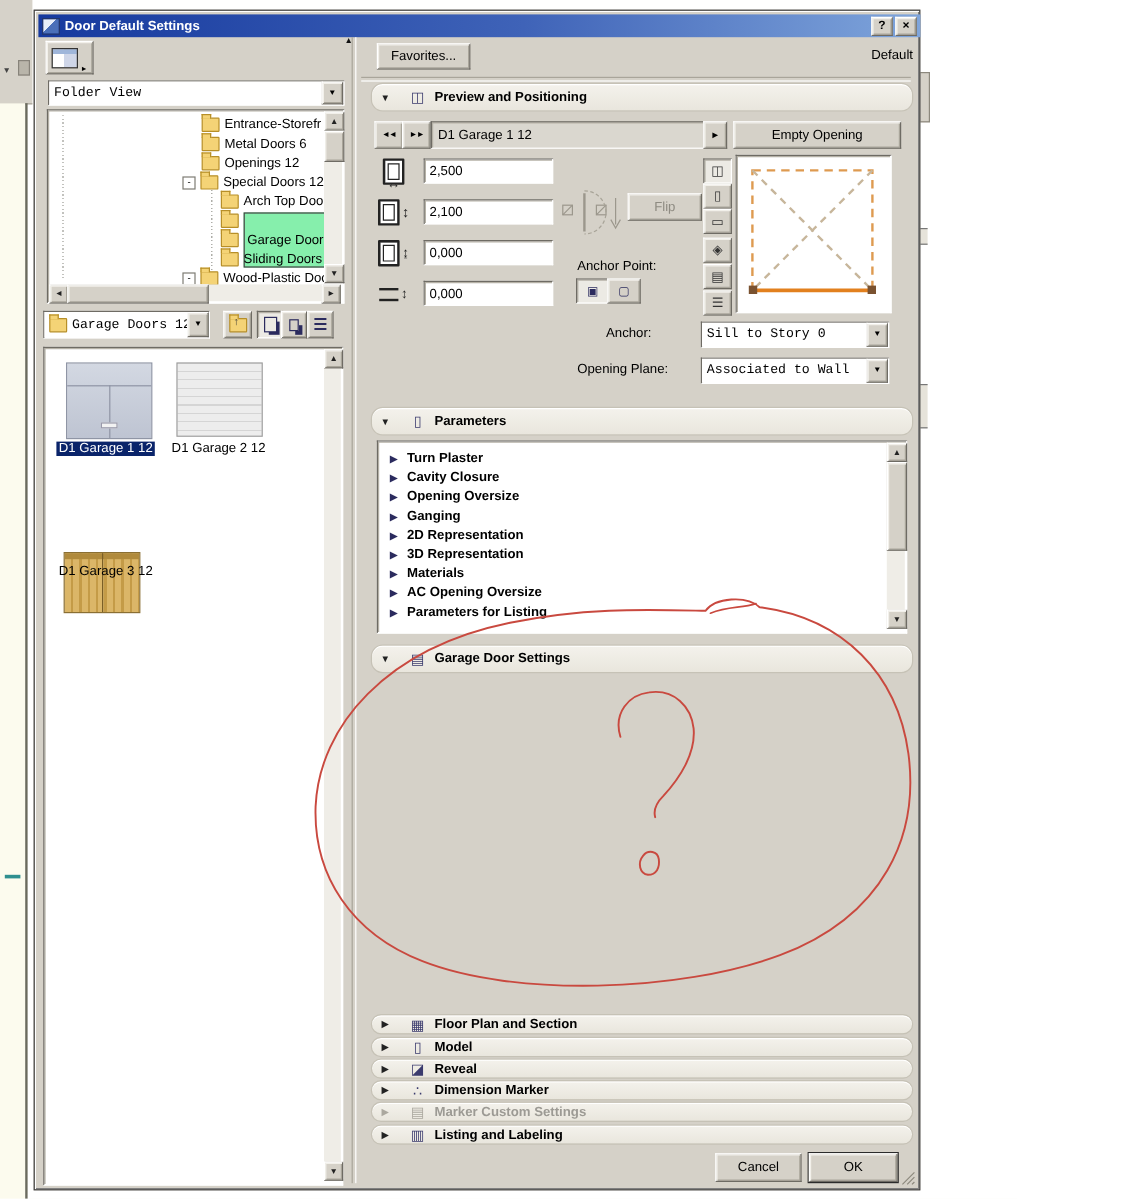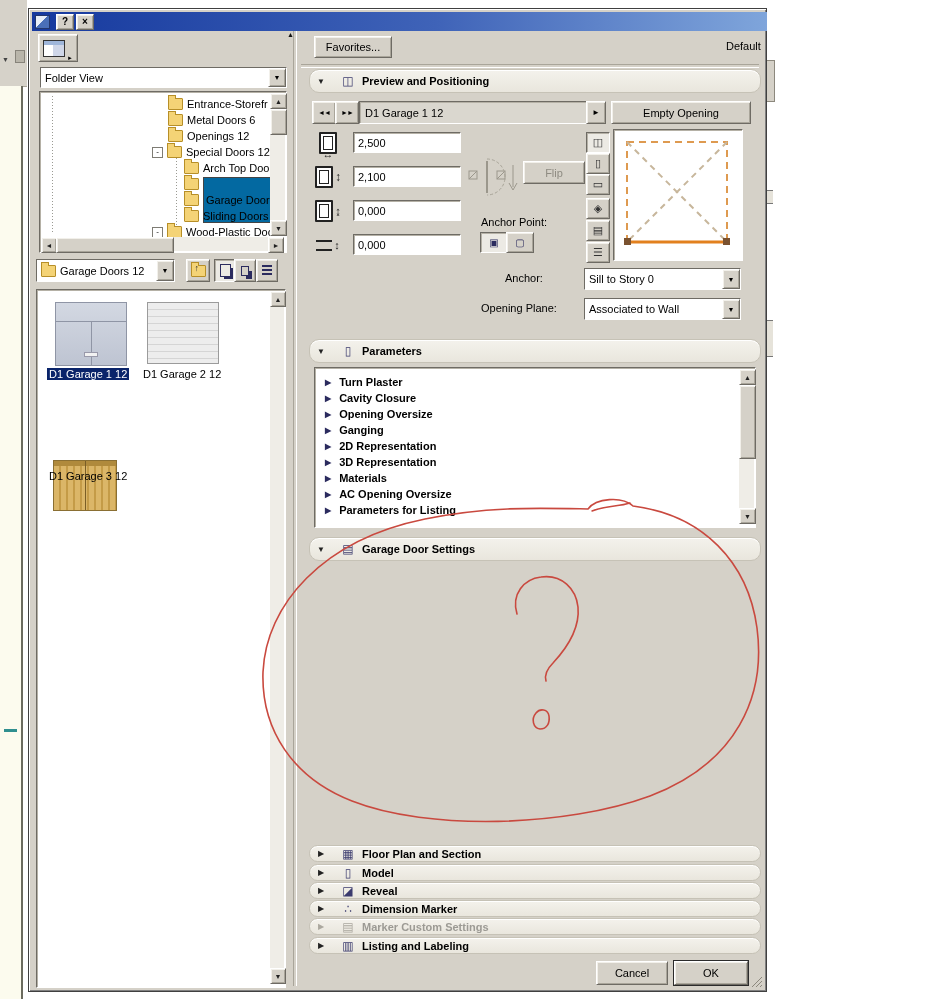--- a/index.html
+++ b/index.html
@@ -20,33 +20,33 @@
   .ticon{width:13px;height:12px;margin-right:4px;background:linear-gradient(135deg,#E8EEF8 45%,#4A6FB8 45%);
          border:1px solid #23366B;}
   .tbtn{width:16px;height:14px;font-size:10px;font-weight:bold;color:#000;margin-left:2px;}
   .hdr{background:linear-gradient(#F4F2EC,#E9E6DD);border:1px solid #C6C2B6;border-radius:10px;
        box-shadow:inset 0 1px 0 #fff;display:flex;align-items:center;}
   .hdr .tri{width:22px;text-align:center;font-size:8px;color:#222;}
   .hdr .hic{width:16px;text-align:center;font-size:12px;color:#3B3B6E;margin:0 6px 0 8px;}
   .hdr .hlabel{font-weight:bold;}
   .hdr.dis .hlabel{color:#9C9A94;font-weight:bold;}
   .hdr.dis .tri,.hdr.dis .hic{color:#ABA89F;}
-  .combo{display:flex;align-items:stretch;}
+  .combo{display:flex;align-items:stretch;font-family:Liberation Mono, monospace;}
   .combo .cval{flex:1;display:flex;align-items:center;padding-left:4px;background:#fff;overflow:hidden;white-space:nowrap;}
   .cbtn{width:16px;font-size:7px;}
   .sbtn{font-size:7px;color:#222;}
   .track{background:#EFEDE7;}
   .folder{display:inline-block;width:13px;height:10px;background:#F4D376;border:1px solid #B78F28;
           border-radius:1px;position:relative;flex:none;}
   .folder:before{content:"";position:absolute;left:-1px;top:-4px;width:6px;height:3px;
                  background:#F4D376;border:1px solid #B78F28;border-bottom:none;}
   .trow{position:absolute;height:14px;display:flex;align-items:center;gap:4px;white-space:nowrap;}
   .texp{width:9px;height:9px;border:1px solid #7E7C74;background:#fff;font-size:8px;line-height:7px;
         text-align:center;flex:none;}
-  .tsel{background:#0369a1;border:1px solid #444;padding:16px 2px;}
+  .tsel{background:#86efac;border:1px solid #444;padding:16px 2px;}
   .thlabel{position:absolute;font-size:11px;white-space:nowrap;}
   .thlabel.sel{background:#0A246A;color:#fff;padding:0 2px;}
   .pitem{position:absolute;display:flex;align-items:center;gap:8px;font-weight:bold;}
   .pitem .pt{color:#2B2B5E;font-size:8px;}
   .dimicon{display:flex;align-items:center;justify-content:center;width:30px;height:26px;
            color:#222;font-size:13px;}
   .doorglyph{width:14px;height:18px;border:2px solid #222;border-radius:1px;background:#fff;
              box-shadow:inset 0 0 0 2px #fff, inset 0 0 0 3px #222;flex:none;}
   .tool{font-size:11px;color:#333;}
   .pressed{background:#ECEAE4;border-color:#6E6B64 #FFF #FFF #6E6B64;box-shadow:inset 1px 1px 0 #B5B1A6;}
@@ -76,20 +76,21 @@
   </div>
 
   <div class="abs" style="left:766px;top:60px;width:7px;height:40px;background:#D5D1C8;border:1px solid #8C887D;"></div>
   <div class="abs" style="left:766px;top:190px;width:7px;height:12px;background:#E6E3DA;border-top:1px solid #777;border-bottom:1px solid #777;"></div>
   <div class="abs" style="left:766px;top:320px;width:7px;height:35px;background:#E6E3DA;border-top:1px solid #777;border-bottom:1px solid #777;"></div>
 
   <div class="abs dialog">
 
     <div class="abs titlebar">
       <span class="ticon"></span>
+      <span class="lbl" style="flex:1;">Door Default Settings</span>
       <span class="tbtn raised btn">?</span>
       <span class="tbtn raised btn">×</span>
     </div>
 
     <div class="abs raised btn" style="left:9px;top:25px;width:38px;height:26px;">
       <span style="width:20px;height:15px;border:1px solid #333;background:linear-gradient(90deg,#fff 45%,#cfd6e8 45%);box-shadow:inset 0 4px 0 #9FB6DA;"></span>
       <span style="font-size:6px;margin-left:2px;align-self:flex-end;">►</span>
     </div>
 
     <div class="abs combo sunken" style="left:11px;top:58px;width:245px;height:19px;">

